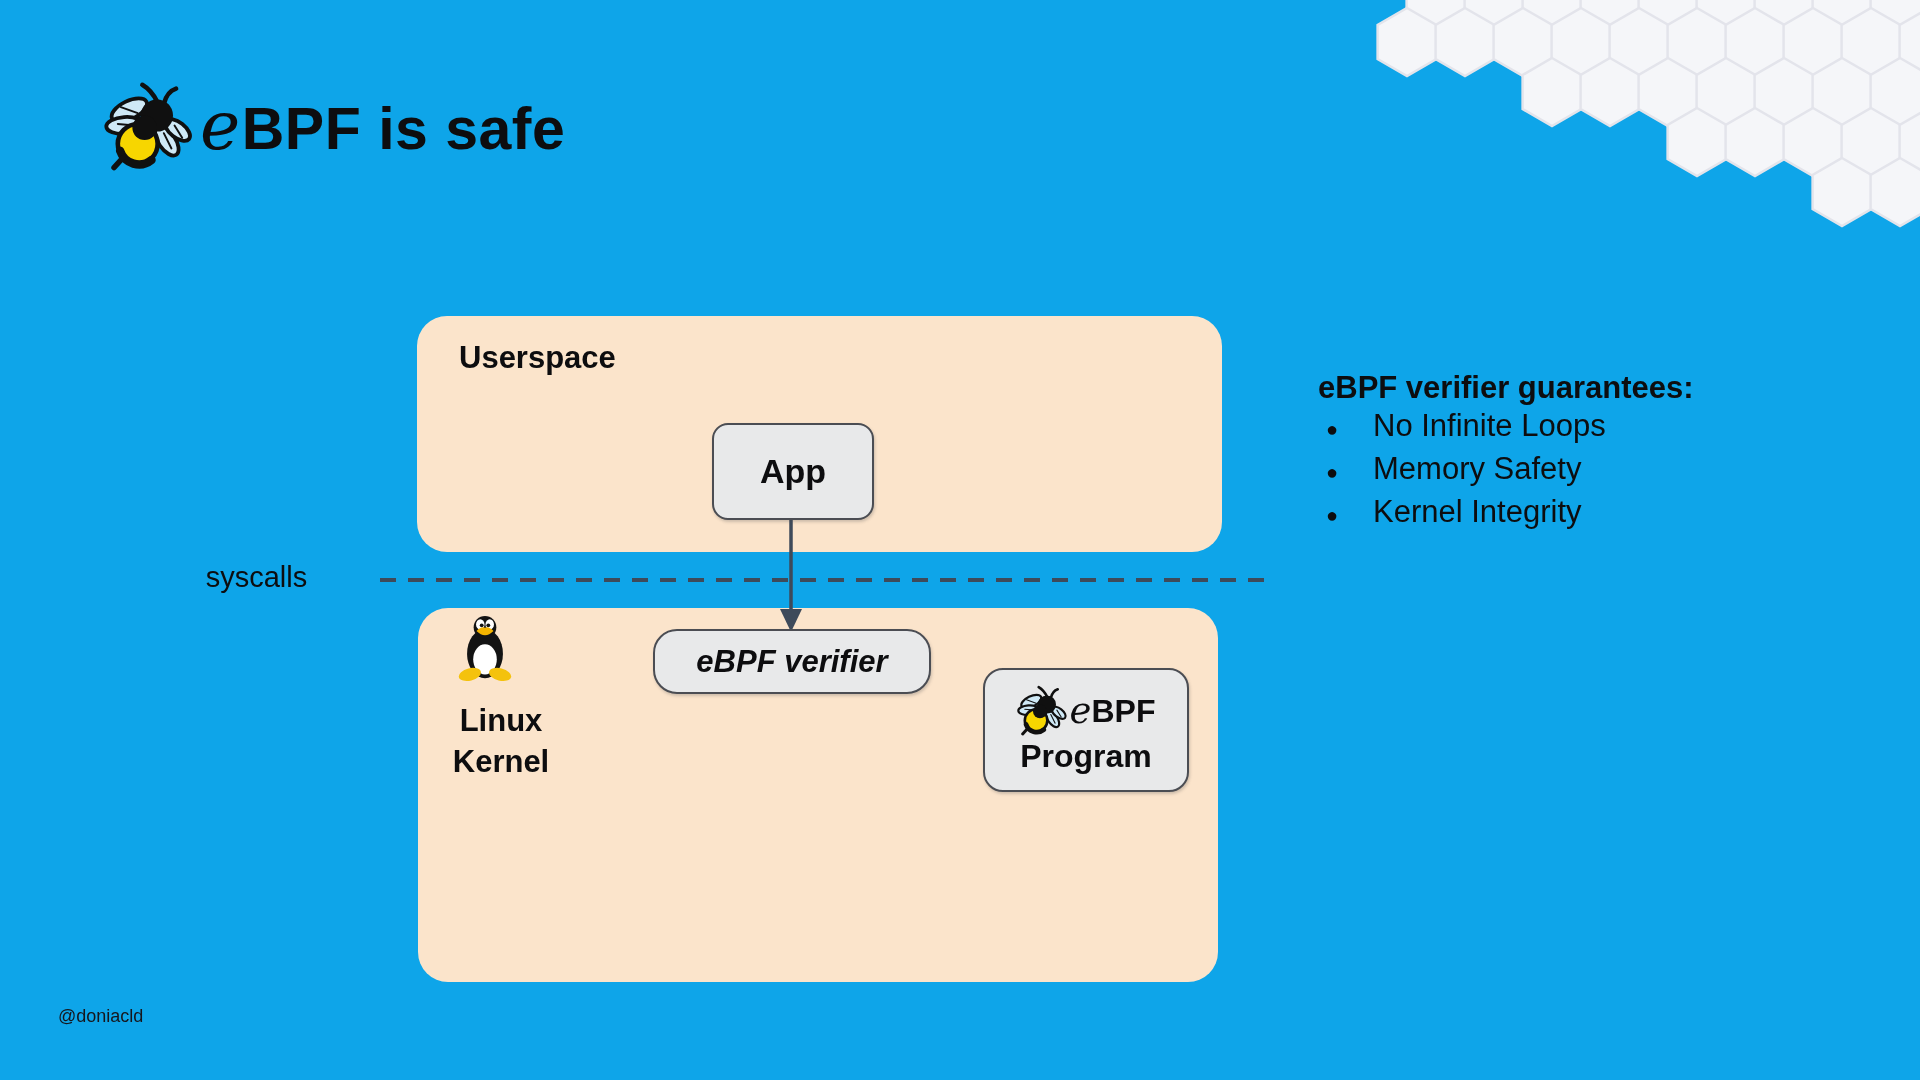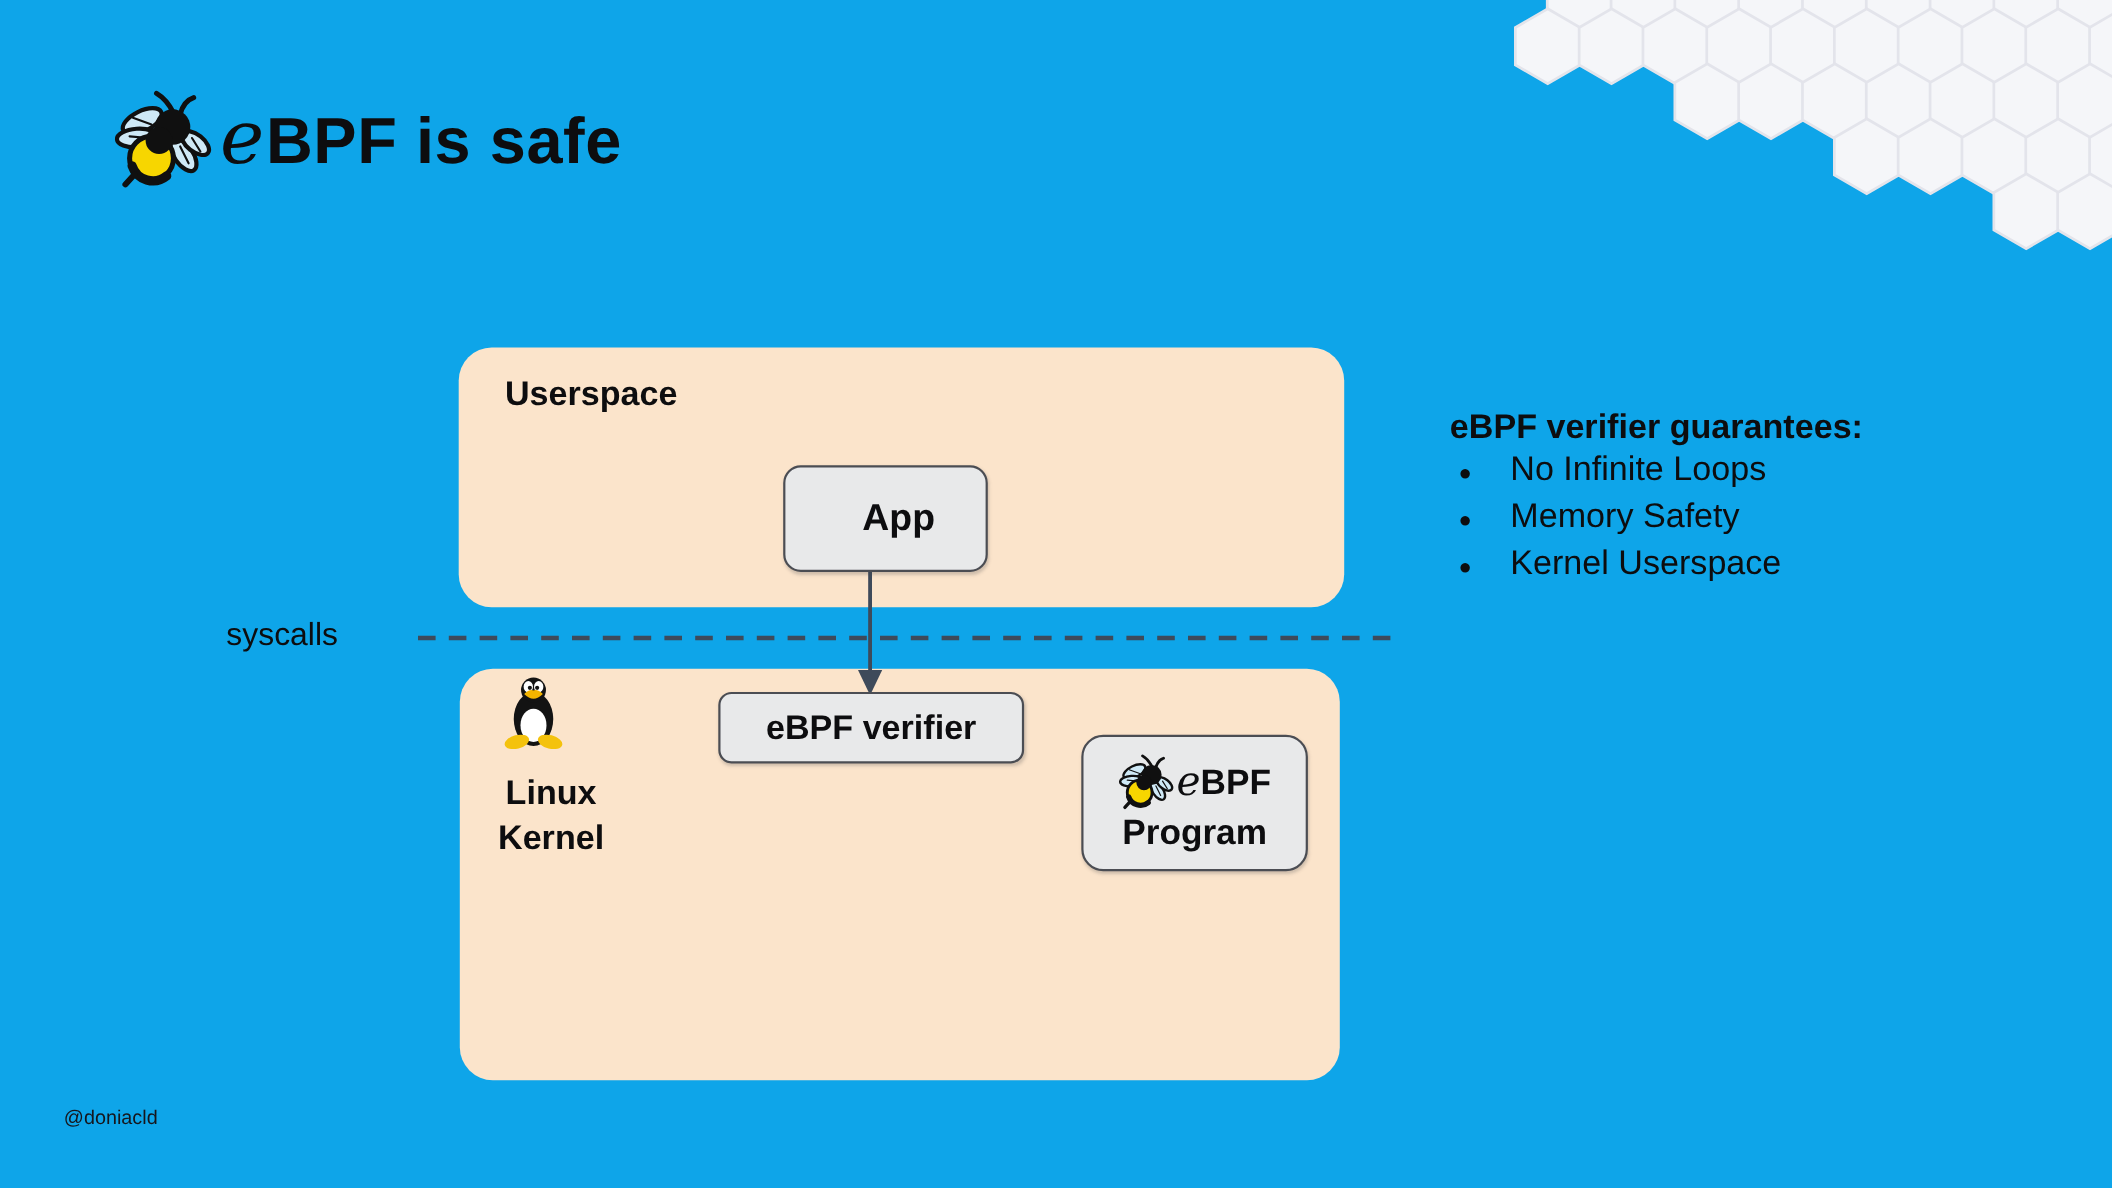--- a/index.html
+++ b/index.html
@@ -34,22 +34,22 @@
     font-size:31px;font-weight:700;line-height:41px;
   }
   .tux{position:absolute;left:38px;top:6px;width:58px;height:68px;}
   
   .node{
     position:absolute;background:#e8e9ea;border:2px solid #4b4d53;
     display:flex;align-items:center;justify-content:center;
     box-shadow:1px 2px 3px rgba(70,70,75,.25);
     font-weight:700;color:#0d0d0f;
   }
-  .node-app{left:712px;top:423px;width:158px;height:93px;border-radius:16px;font-size:34px;padding-left:24px;}
-  .node-verifier{left:653px;top:629px;width:274px;height:61px;border-radius:12px;font-size:31px;}
+  .node-app{left:712px;top:423px;width:158px;height:93px;border-radius:16px;font-size:34px;}
+  .node-verifier{left:653px;top:629px;width:274px;height:61px;border-radius:24px;font-size:31px;font-style:italic;}
   .node-program{
     left:983px;top:668px;width:202px;height:120px;border-radius:20px;
     flex-direction:column;gap:0;font-size:32px;line-height:38px;
   }
   .program-row1{display:flex;align-items:center;}
   .program-bee{width:52px;height:52px;margin-right:1px;}
   .program-e{font-family:"DejaVu Serif",serif;font-style:italic;font-weight:400;font-size:37px;}
   
   .syscalls-label{
     position:absolute;left:184px;top:561px;width:145px;text-align:center;
@@ -213,19 +213,19 @@
     <div class="guarantee-row">
       <span class="guarantee-bullet">●</span>
       <span>No Infinite Loops</span>
     </div>
     <div class="guarantee-row">
       <span class="guarantee-bullet">●</span>
       <span>Memory Safety</span>
     </div>
     <div class="guarantee-row">
       <span class="guarantee-bullet">●</span>
-      <span>Kernel Userspace</span>
+      <span>Kernel Integrity</span>
     </div>
   </div>
 
   <div class="handle">@doniacld</div>
 
 </div>
 
 </body></html>

